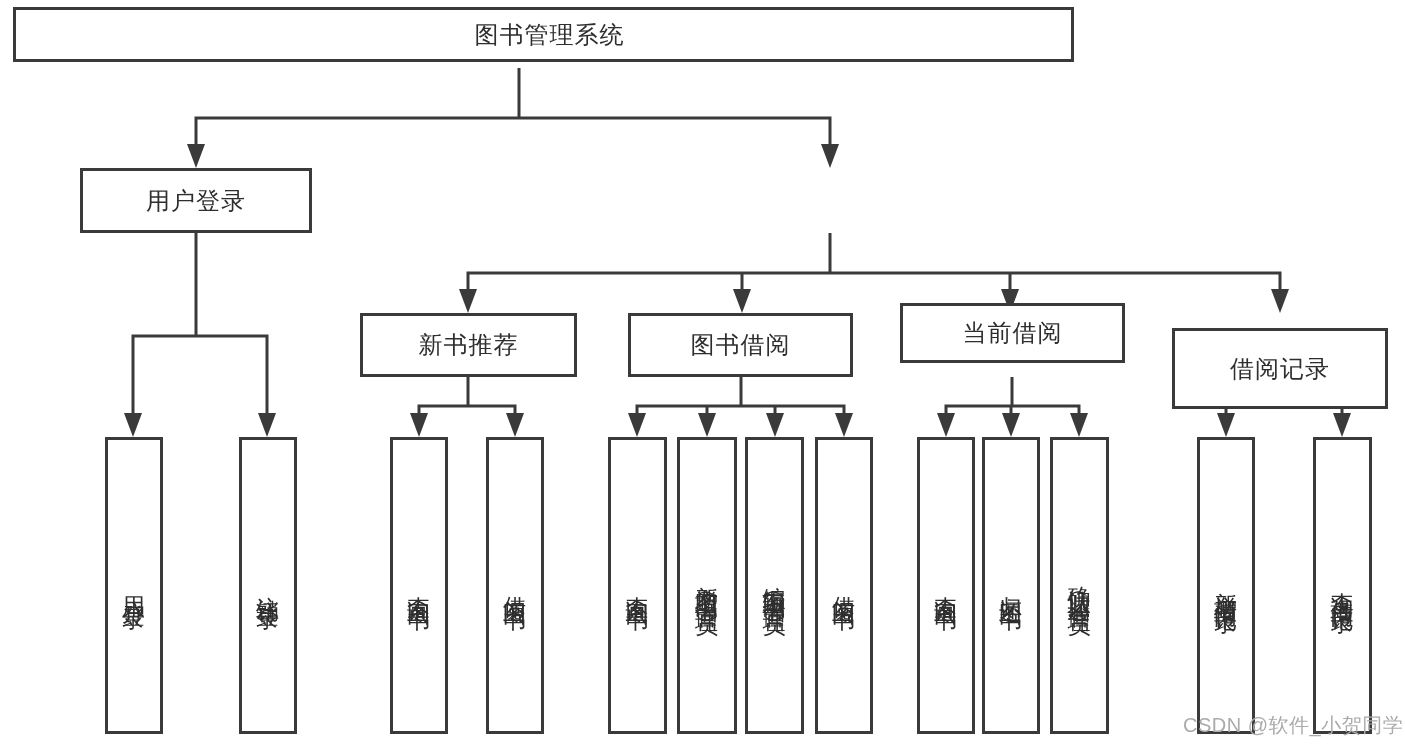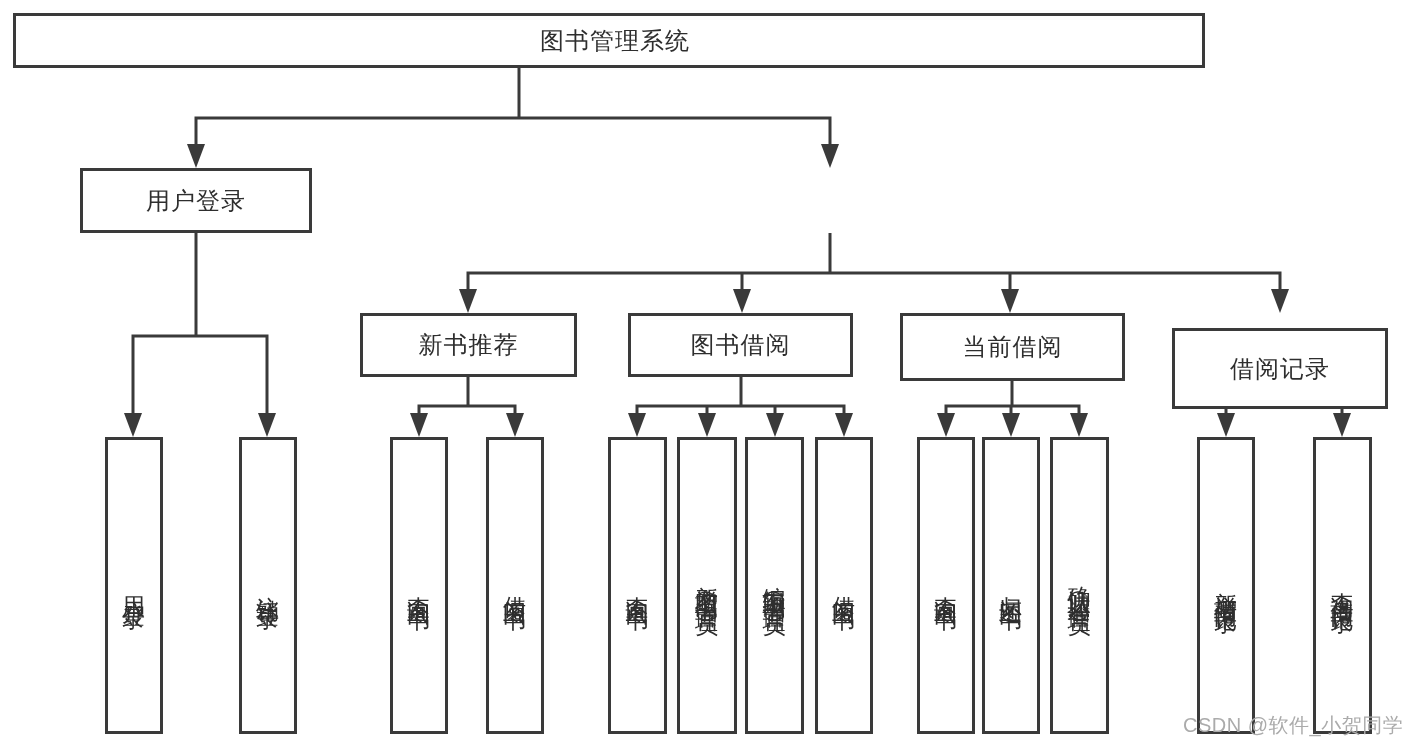--- a/index.html
+++ b/index.html
@@ -81,35 +81,35 @@
       <polygon points="766,413 784,413 775,437"></polygon>
       <polygon points="835,413 853,413 844,437"></polygon>
       <polygon points="937,413 955,413 946,437"></polygon>
       <polygon points="1002,413 1020,413 1011,437"></polygon>
       <polygon points="1070,413 1088,413 1079,437"></polygon>
       <polygon points="1217,413 1235,413 1226,437"></polygon>
       <polygon points="1333,413 1351,413 1342,437"></polygon>
     </g>
   </svg>
 
-  <div class="node h-node" style="left:13px;top:13px;width:1192px;height:55px;padding-left:12px;">
+  <div class="node h-node" style="left:13px;top:7px;width:1061px;height:55px;padding-left:12px;">
     <span>图书管理系统</span>
   </div>
 
   <div class="node h-node" style="left:80px;top:168px;width:232px;height:65px;">
     <span>用户登录</span>
   </div>
 
   <div class="node h-node" style="left:360px;top:313px;width:217px;height:64px;text-align:center;">
     <span>新书推荐</span>
   </div>
   <div class="node h-node" style="left:628px;top:313px;width:225px;height:64px;font-family:Liberation Mono, monospace;">
     <span>图书借阅</span>
   </div>
-  <div class="node h-node" style="left:900px;top:313px;width:225px;height:68px;">
+  <div class="node h-node" style="left:900px;top:303px;width:225px;height:60px;">
     <span>当前借阅</span>
   </div>
   <div class="node h-node" style="left:1172px;top:328px;width:216px;height:81px;">
     <span>借阅记录</span>
   </div>
 
   <div class="node v-node" style="left:105px;width:58px;">
     <span>用户登录</span>
   </div>
   <div class="node v-node" style="left:239px;width:58px;">

